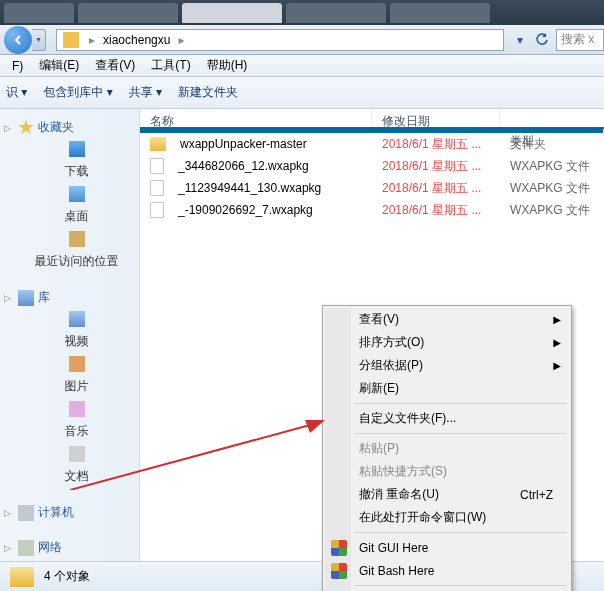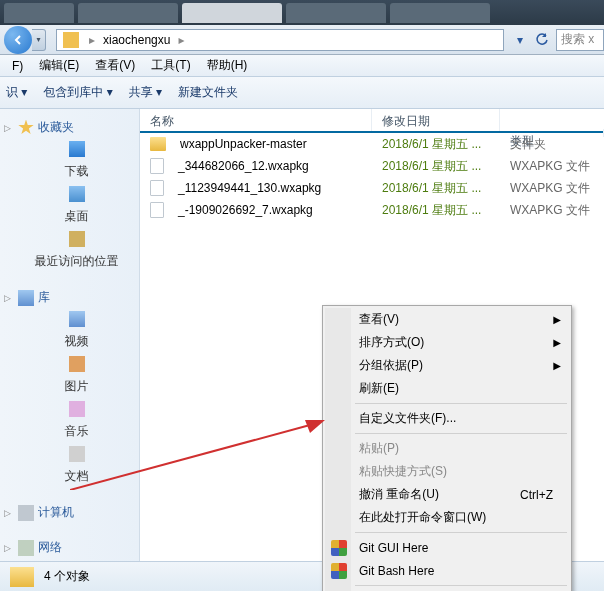--- a/index.html
+++ b/index.html
@@ -39,29 +39,29 @@
 .desk-icon { background: linear-gradient(#8ac0f0, #4a90d0); }
 .recent-icon { background: #d0b060; }
 .lib-icon { background: linear-gradient(#a0c8f0, #6090d0); }
 .pic-icon { background: #e0a060; }
 .doc-icon { background: #d0d0d0; }
 .music-icon { background: #e0b0e0; }
 .comp-icon { background: #c0c8d0; }
 .net-icon { background: #c0d0c0; }
 
 .filelist { flex: 1; background: #fff; overflow: hidden; }
-.fl-header { display: flex; height: 24px; border-bottom: 2px solid #0369a1; color: #456; }
+.fl-header { display: flex; height: 24px; border-bottom: 6px solid #0369a1; color: #456; }
 .fl-col { padding: 4px 10px; border-right: 1px solid #e8eef4; }
 .col-name { width: 232px; }
 .col-date { width: 128px; }
 .col-type { flex: 1; margin-top: 20px; }
 .fl-row { display: flex; align-items: center; height: 22px; }
 .fl-cell { padding: 2px 10px; white-space: nowrap; overflow: hidden; }
 .fl-name { width: 232px; display: flex; align-items: center; gap: 14px; }
-.fl-date { width: 128px; color: #4d7c0f; }
+.fl-date { width: 128px; color: #ef4444; }
 .fl-type { flex: 1; color: #666; }
 .folder-icon { width: 16px; height: 14px; background: linear-gradient(#fce090, #e8b840); border-radius: 1px; }
 .file-icon { width: 14px; height: 16px; background: #fff; border: 1px solid #c0c8d0; border-radius: 1px; }
 
 .statusbar { height: 30px; background: linear-gradient(#f0f5fa, #e0ebf4); border-top: 1px solid #c0d0e0; display: flex; align-items: center; padding: 0 10px; gap: 10px; }
 .sb-icon { width: 24px; height: 20px; background: linear-gradient(#fce090, #e8b840); }
 
 .context-menu { position: absolute; left: 322px; top: 305px; width: 250px; background: #f0f0f0; border: 1px solid #a8a8a8; box-shadow: 2px 2px 4px rgba(0,0,0,0.3); padding: 2px; }
 .cm-gutter { position: absolute; left: 2px; top: 2px; bottom: 2px; width: 26px; background: #e8e8e8; }
 .cm-item { position: relative; height: 23px; display: flex; align-items: center; padding-left: 34px; padding-right: 20px; }

